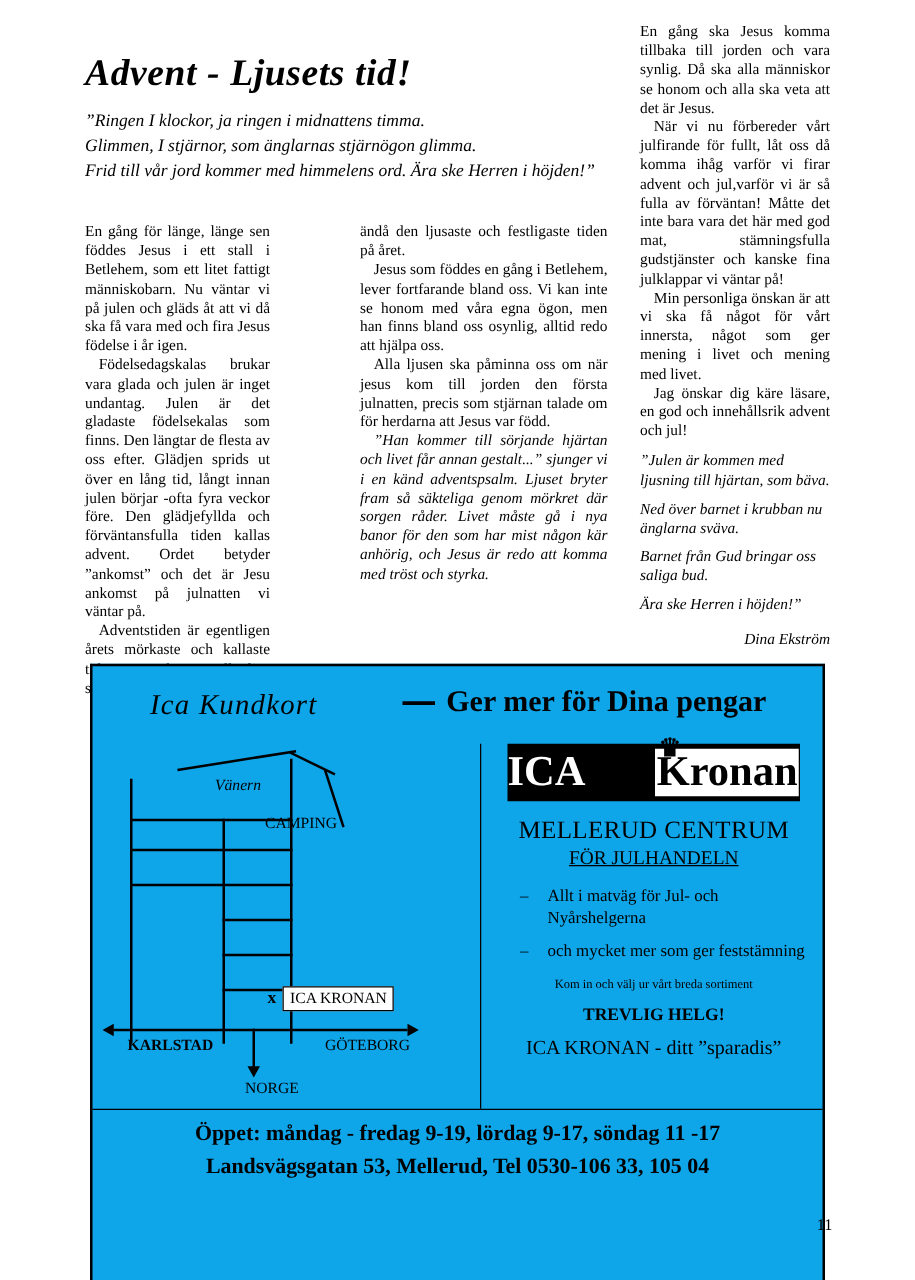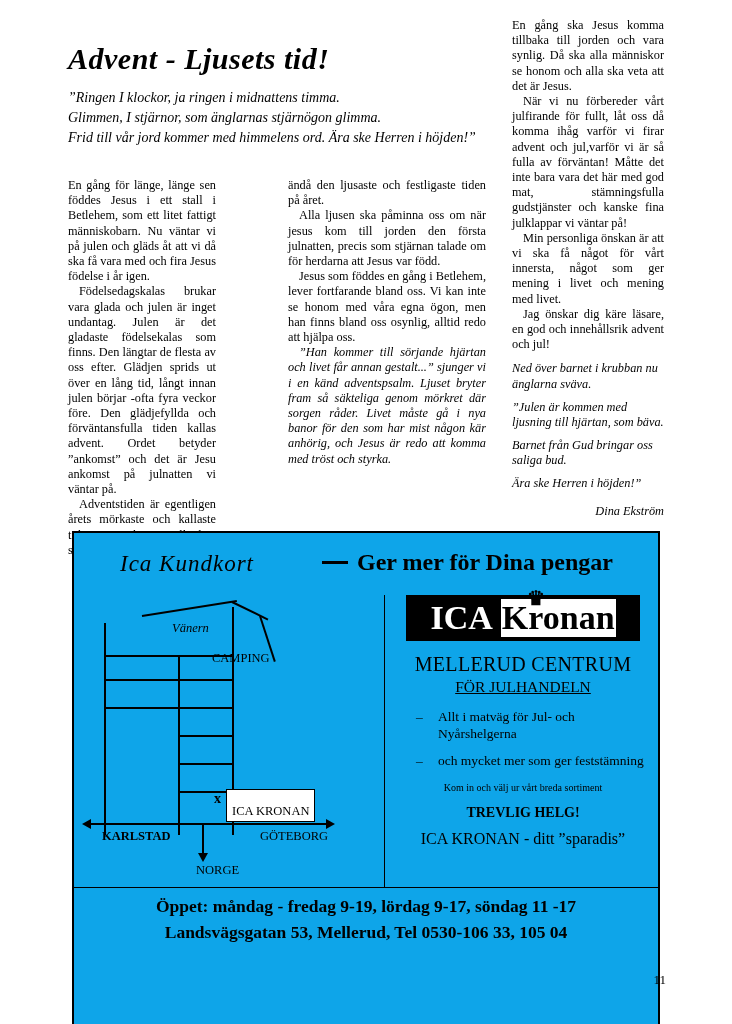--- a/index.html
+++ b/index.html
@@ -157,21 +157,21 @@
     font-size: 12.5px;
     font-family: "Liberation Serif", serif;
     white-space: nowrap;
   }
   .map .lbl.it { font-style: italic; }
   .map .boxlbl {
     position: absolute;
     border: 1.5px solid #000;
     background: #fff;
     font-size: 12.5px;
-    padding: 14px 5px 2px 5px;
+    padding: 1px 5px 2px 5px;
     white-space: nowrap;
     font-family: "Liberation Serif", serif;
   }
   .map .xmark {
     position: absolute;
     font-weight: bold;
     font-size: 14px;
   }
   .arrow-d {
     position: absolute;
@@ -209,21 +209,22 @@
     width: 234px;
     height: 46px;
     background: #000;
     color: #fff;
     font-weight: bold;
     font-size: 34px;
     font-family: "Liberation Serif", serif;
     letter-spacing: 0px;
     display: flex;
     align-items: center;
-    justify-content: center;
+    justify-content: flex-start;
+    gap: 48px;
   }
   .ica-logo .white-k {
     display: inline-block;
     background: #fff;
     color: #000;
     padding: 0 1px;
     margin-left: 8px;
     font-weight: bold;
   }
   .crown {
@@ -308,34 +309,34 @@
   </div>
 
   <div class="col col1">
     <p class="first">En gång för länge, länge sen föddes Jesus i ett stall i Betlehem, som ett litet fattigt människobarn. Nu väntar vi på julen och gläds åt att vi då ska få vara med och fira Jesus födelse i år igen.</p>
     <p>Födelsedagskalas brukar vara glada och julen är inget undantag. Julen är det gladaste födelsekalas som finns. Den längtar de flesta av oss efter. Glädjen sprids ut över en lång tid, långt innan julen börjar -ofta fyra veckor före. Den glädjefyllda och förväntansfulla tiden kallas advent. Ordet betyder ”ankomst” och det är Jesu ankomst på julnatten vi väntar på.</p>
     <p>Adventstiden är egentligen årets mörkaste och kallaste tid, men tack vare alla ljus som lyser blir den</p>
   </div>
 
   <div class="col col2">
     <p class="first">ändå den ljusaste och festligaste tiden på året.</p>
+    <p>Jesus som föddes en gång i Betlehem, lever fortfarande bland oss. Vi kan inte se honom med våra egna ögon, men han finns bland oss osynlig, alltid redo att hjälpa oss.</p>
     <p>Alla ljusen ska påminna oss om när jesus kom till jorden den första julnatten, precis som stjärnan talade om för herdarna att Jesus var född.</p>
-    <p>Jesus som föddes en gång i Betlehem, lever fortfarande bland oss. Vi kan inte se honom med våra egna ögon, men han finns bland oss osynlig, alltid redo att hjälpa oss.</p>
     <p class="i">”Han kommer till sörjande hjärtan och livet får annan gestalt...” sjunger vi i en känd adventspsalm. Ljuset bryter fram så säkteliga genom mörkret där sorgen råder. Livet måste gå i nya banor för den som har mist någon kär anhörig, och Jesus är redo att komma med tröst och styrka.</p>
   </div>
 
   <div class="col col3">
     <p class="first">En gång ska Jesus komma tillbaka till jorden och vara synlig. Då ska alla människor se honom och alla ska veta att det är Jesus.</p>
     <p>När vi nu förbereder vårt julfirande för fullt, låt oss då komma ihåg varför vi firar advent och jul,varför vi är så fulla av förväntan! Måtte det inte bara vara det här med god mat, stämningsfulla gudstjänster och kanske fina julklappar vi väntar på!</p>
     <p>Min personliga önskan är att vi ska få något för vårt innersta, något som ger mening i livet och mening med livet.</p>
     <p>Jag önskar dig käre läsare, en god och innehållsrik advent och jul!</p>
 
     <div class="poemblock">
+      <p>”Julen är kommen med ljusning till hjärtan, som bäva.</p>
       <p>Ned över barnet i krubban nu änglarna sväva.</p>
-      <p>”Julen är kommen med ljusning till hjärtan, som bäva.</p>
       <p>Barnet från Gud bringar oss saliga bud.</p>
       <p>Ära ske Herren i höjden!”</p>
     </div>
 
     <div class="sign">Dina Ekström</div>
   </div>
 
   <div class="ad">
 
     <div class="ad-head">

